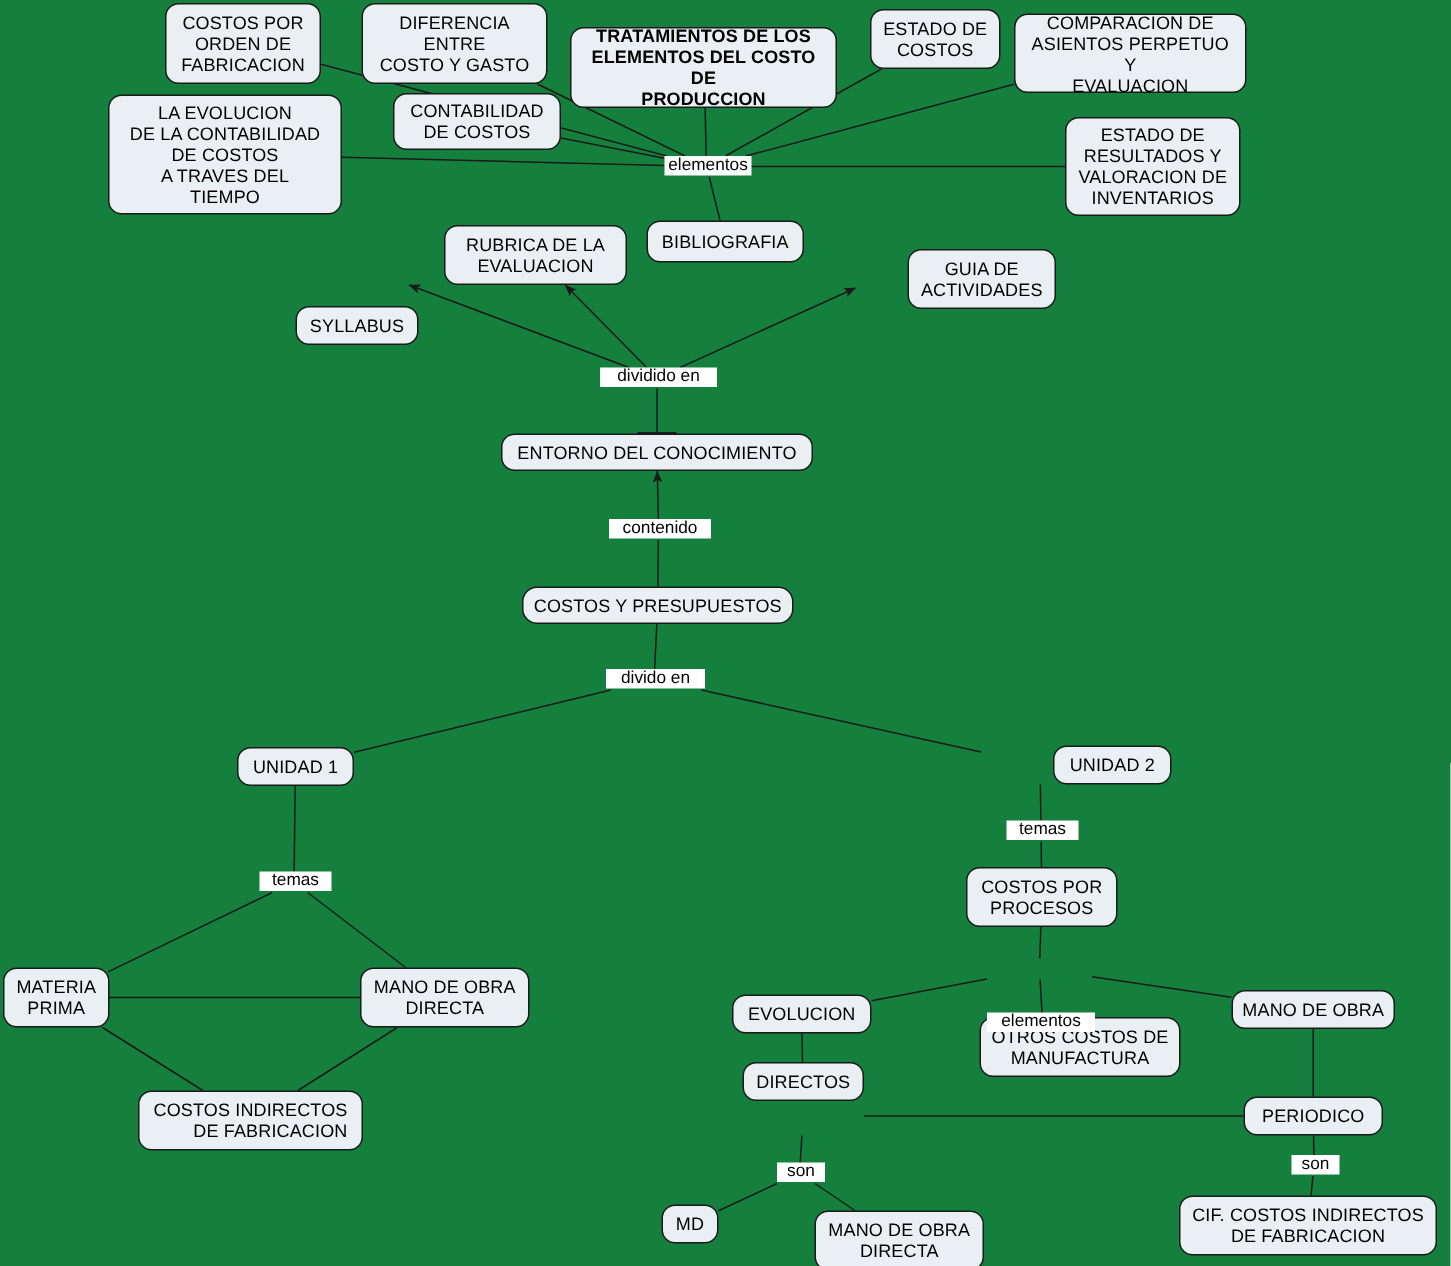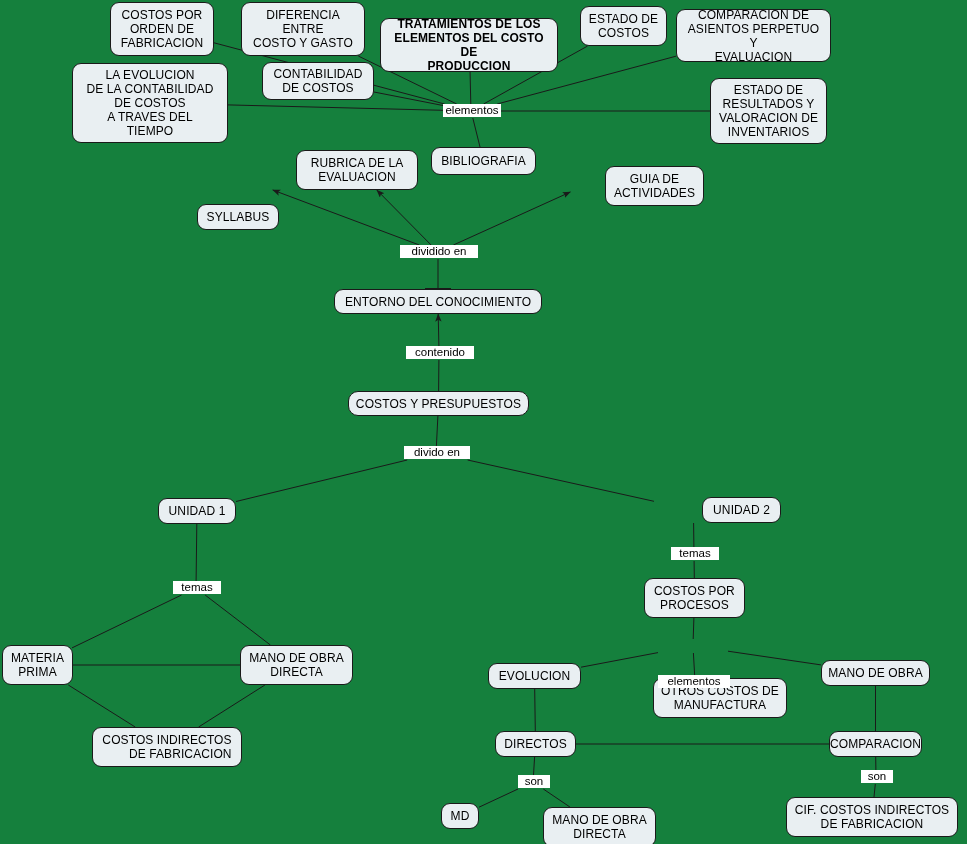--- a/index.html
+++ b/index.html
@@ -145,22 +145,22 @@
       <div class="node" style="left: 240px; top: 645px; width: 113px; height: 40px;">MANO DE OBRA
 DIRECTA</div>
       <div class="node" style="left: 92px; top: 727px; width: 150px; height: 40px; text-align: right;">COSTOS INDIRECTOS
 DE FABRICACION</div>
       <div class="node" style="left: 644px; top: 578px; width: 101px; height: 40px;">COSTOS POR
 PROCESOS</div>
       <div class="node" style="left: 488px; top: 663px; width: 93px; height: 26px;">EVOLUCION</div>
       <div class="node" style="left: 629px; top: 678px; width: 134px; height: 40px; margin-left: 24px;">OTROS COSTOS DE
 MANUFACTURA</div>
       <div class="node" style="left: 821px; top: 660px; width: 109px; height: 26px;">MANO DE OBRA</div>
-      <div class="node" style="left: 495px; top: 731px; width: 81px; height: 26px;">DIRECTOS</div>
-      <div class="node" style="left: 829px; top: 731px; width: 93px; height: 26px;">COMPARACION</div>
+      <div class="node" style="left: 495px; top: 708px; width: 81px; height: 26px;">DIRECTOS</div>
+      <div class="node" style="left: 829px; top: 731px; width: 93px; height: 26px;">PERIODICO</div>
       <div class="node" style="left: 441px; top: 803px; width: 38px; height: 26px;">MD</div>
       <div class="node" style="left: 543px; top: 807px; width: 113px; height: 40px;">MANO DE OBRA
 DIRECTA</div>
       <div class="node" style="left: 786px; top: 797px; width: 172px; height: 40px;">CIF. COSTOS INDIRECTOS
 DE FABRICACION</div>
     </div>
   <div id="label-layer">
       <div class="link-label" style="left: 443px; top: 104px; width: 56px;">elementos</div>
       <div class="link-label" style="left: 400px; top: 245px; width: 76px;">dividido en</div>
       <div class="link-label" style="left: 406px; top: 346px; width: 66px;">contenido</div>

